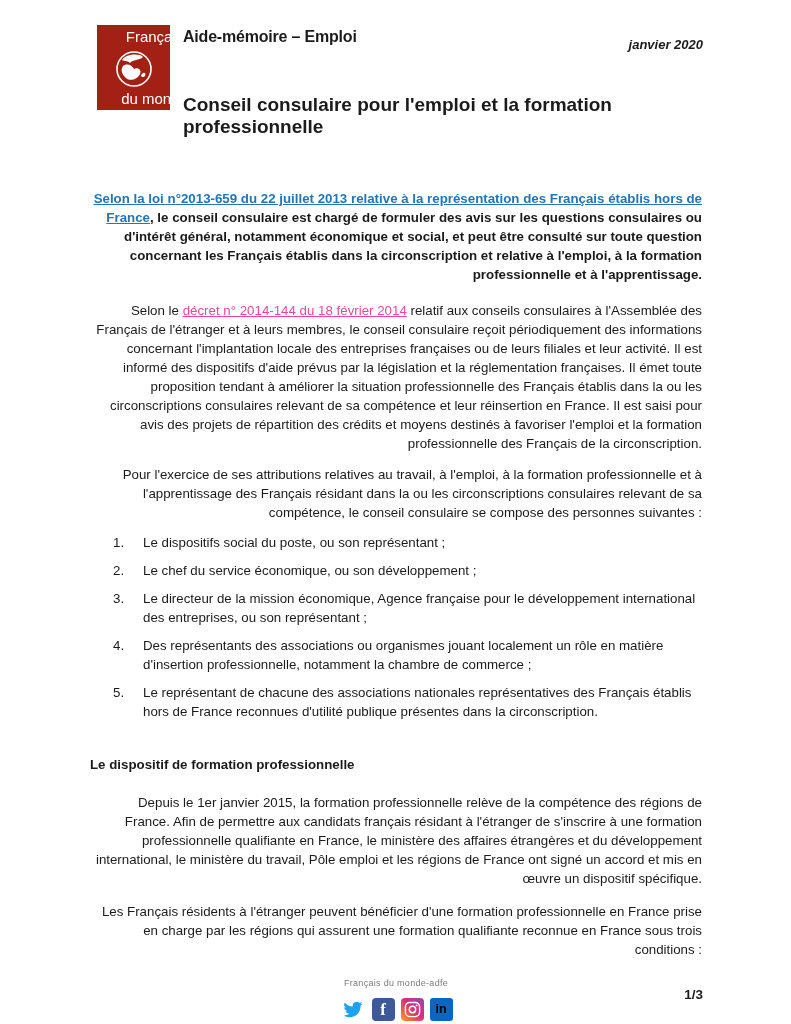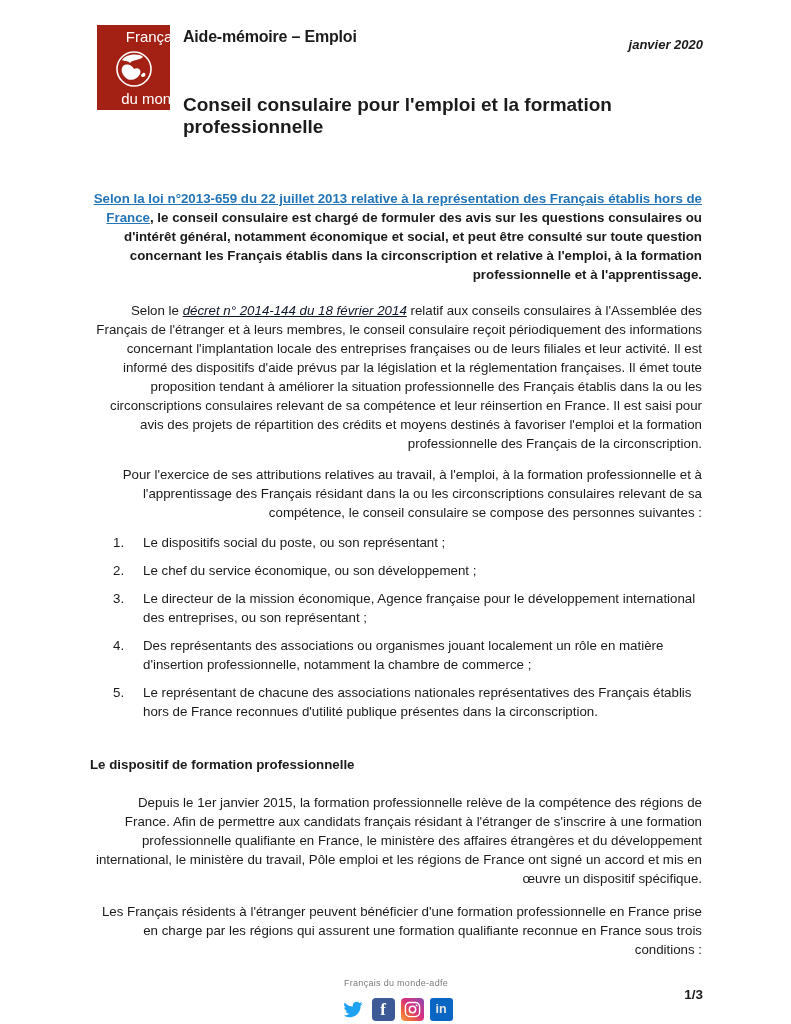--- a/index.html
+++ b/index.html
@@ -25,40 +25,40 @@
   .doc-date { font-size:13px; font-weight:bold; font-style:italic; margin-top:9px; }
   .doc-subtitle { font-size:19px; font-weight:bold; margin-top:42px; }
 
   
   .main { margin:51px 89px 0 90px; font-size:13.3px; line-height:19px; text-align:left; }
   .para { margin:0;text-align:right; }
   .p1 { font-weight:bold; margin-bottom:17px; }
   .p2 { margin-bottom:12px; }
   .p3 { margin-bottom:11px; }
   .link1 { color:#2475b8; text-decoration:underline; font-weight:bold; cursor:pointer; }
-  .link2 { color:#0f172a; text-decoration:underline; cursor:pointer;font-style:italic; }
+  .link2 { color:#ec4899; text-decoration:underline; cursor:pointer; }
 
   .list { margin-left:23px; margin-top:11px; }
   .list-item { display:flex; margin-bottom:9px; }
   .list-num { flex:none; width:30px; }
   .list-text { flex:1; padding-right:6px; }
 
   .section-heading { font-weight:bold; font-size:13.3px; margin-top:34px; margin-bottom:19px; }
   .p4 { margin-bottom:14px; }
   .p5 { margin-bottom:0; }
 
   
   .footer { text-align:center; margin-top:15px; }
   .footer-org { font-size:9px; color:#7a7a7a; letter-spacing:0.3px; }
   .icons { display:flex; justify-content:center; align-items:center; gap:6px; margin-top:4px; height:24px; }
   .icon-box { width:23px; height:23px; border-radius:4px; display:flex; align-items:center; justify-content:center; cursor:pointer; }
   .icon-twitter { width:26px; height:23px; display:flex; align-items:center; justify-content:center; cursor:pointer; }
   .icon-facebook { background:#3d5a96; color:#fff; font-weight:bold; font-size:17px; font-family:"Liberation Serif", serif; }
   .icon-instagram { background:linear-gradient(45deg,#f7a34b 0%,#ee653a 25%,#d42e81 55%,#a843a1 85%,#7b4fa8 100%); }
-  .icon-linkedin { background:#0a66c2; color:#e5e5e5; font-weight:bold; font-size:12.5px; border-radius:3px; }
+  .icon-linkedin { background:#0a66c2; color:#000000; font-weight:bold; font-size:12.5px; border-radius:3px; }
   .footer-link { display:inline-block; margin-top:6px; font-size:14px; color:#3a7abf; text-decoration:underline; cursor:pointer; }
 
   .page-num { position:absolute; right:88px; bottom:22px; font-weight:bold; font-size:13.5px; }
 </style>
 </head>
 <body>
 
 <div class="page">
 
   <div class="header">

